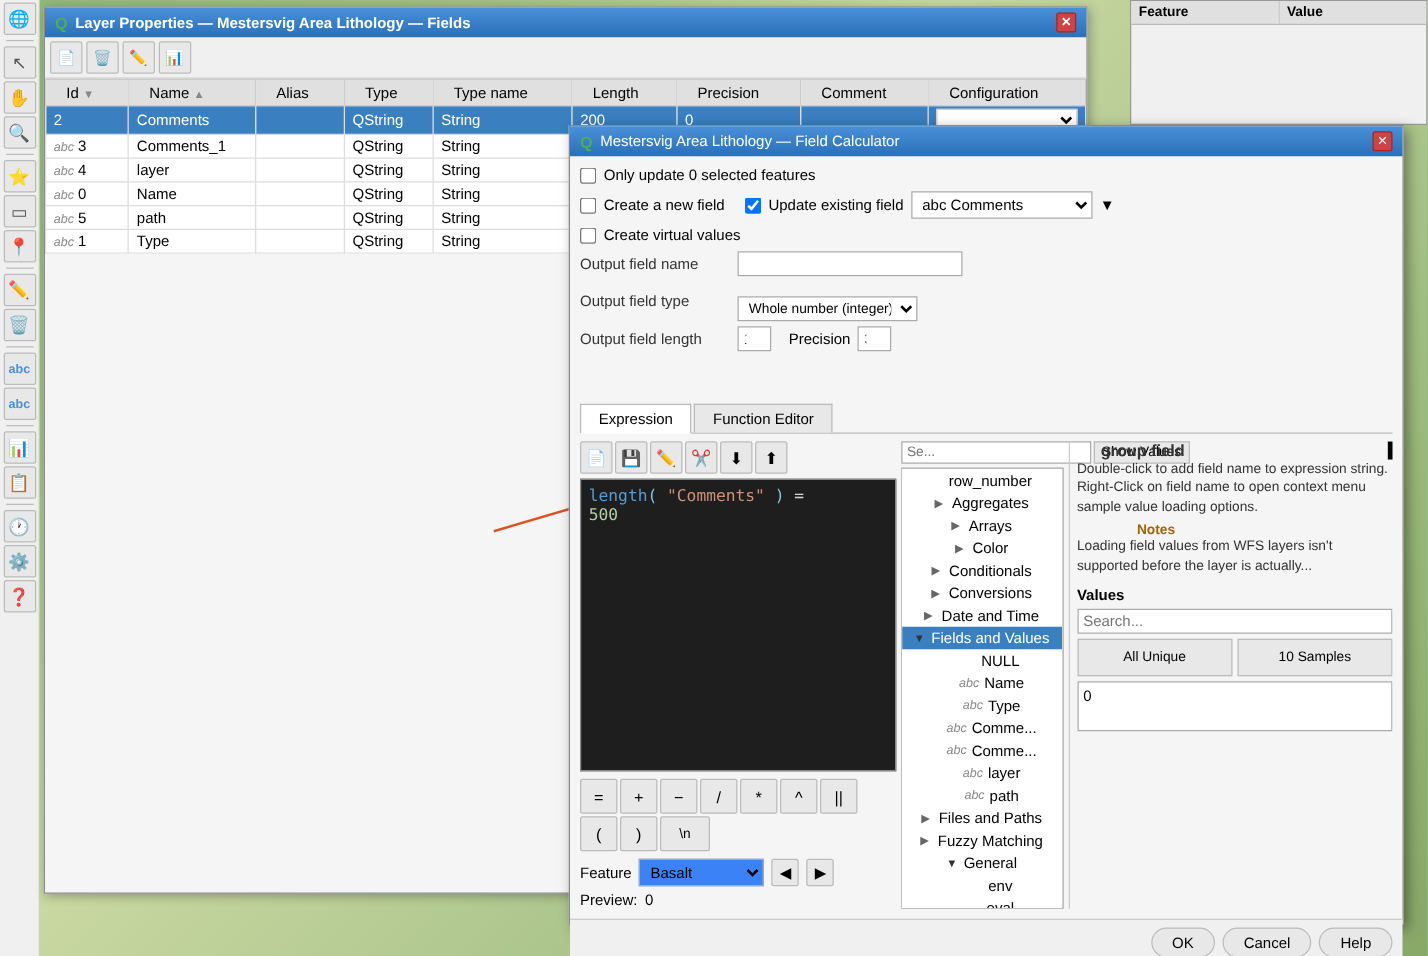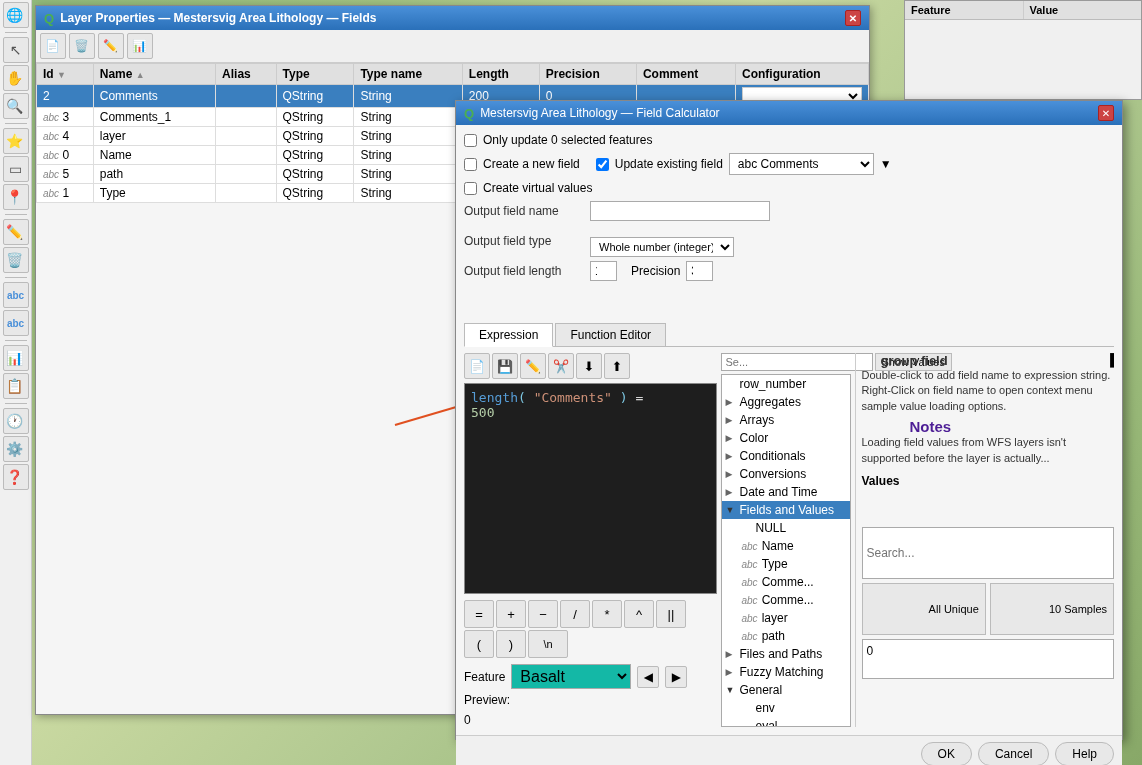--- a/index.html
+++ b/index.html
@@ -57,22 +57,22 @@
       display: flex; gap: 3px;
     }
     .layer-toolbar-btn {
       width: 26px; height: 26px; background: #e8e8e8; border: 1px solid #bbb;
       display: flex; align-items: center; justify-content: center; cursor: pointer; border-radius: 2px;
     }
 
     
     .fields-table { width: 100%; border-collapse: collapse; font-size: 12px; }
     .fields-table th {
-      background: #e0e0e0; border: 1px solid #ccc; padding: 3px 6px; text-align: left;
-      font-weight: bold; position: relative;
+      background: #e0e0e0; border: 1px solid #ccc; padding: 3px 16px; text-align: left;
+      font-weight: normal; position: relative;
     }
     .fields-table th .sort-arrow { font-size: 9px; color: #888; }
     .fields-table td { border: 1px solid #ddd; padding: 2px 6px; background: white; }
     .fields-table tr.selected td { background: #3a7fbf; color: white; }
     .abc-icon { color: #888; font-size: 10px; font-style: italic; }
     .config-dropdown { width: 100%; background: white; border: 1px solid #ccc; padding: 1px 4px; font-size: 11px; }
 
     .table-container { overflow-y: auto; }
 
     
@@ -130,52 +130,52 @@
     .operator-row { display: flex; gap: 2px; flex-wrap: wrap; margin-top: 2px; }
     .op-btn {
       width: 30px; height: 28px; background: #e8e8e8; border: 1px solid #bbb;
       display: flex; align-items: center; justify-content: center; cursor: pointer;
       font-size: 13px; border-radius: 2px;
     }
     .op-btn.wide { width: 40px; font-size: 11px; }
 
     .feature-row { display: flex; align-items: center; gap: 6px; margin-top: 2px; }
     .feature-label { font-size: 12px; }
-    .feature-select { border: 1px solid #aaa; padding: 2px 4px; font-size: 16px; width: 120px; background: #14b8a6; }
+    .feature-select { border: 1px solid #aaa; padding: 2px 4px; font-size: 12px; width: 100px; background: #3b82f6; }
     .nav-btn {
       width: 22px; height: 22px; background: #e8e8e8; border: 1px solid #bbb;
       display: flex; align-items: center; justify-content: center; cursor: pointer; border-radius: 2px;
     }
-    .preview-row { display: flex; align-items: flex-start; gap: 6px; font-size: 12px; flex-direction: column; }
+    .preview-row { display: flex; align-items: flex-start; gap: 6px; font-size: 12px; }
 
     
     .func-browser-panel { display: flex; flex-direction: column; gap: 3px; width: 130px; }
     .func-search-row { display: flex; gap: 2px; }
     .func-search-input { flex: 1; border: 1px solid #aaa; padding: 2px 4px; font-size: 11px; }
     .show-values-btn {
       padding: 2px 6px; background: #e8e8e8; border: 1px solid #bbb; cursor: pointer;
       font-size: 11px; white-space: nowrap;
     }
     .func-tree { flex: 1; border: 1px solid #aaa; background: white; overflow-y: auto; font-size: 12px; }
-    .tree-item { padding: 2px 4px; cursor: pointer; display: flex; align-items: center; gap: 2px; }
+    .tree-item { padding: 2px 4px; cursor: pointer; display: flex; align-items: center; gap: 2px; justify-content: center; }
     .tree-item.selected { background: #3a7fbf; color: white; }
     .tree-arrow { font-size: 9px; color: #666; width: 12px; }
     .tree-arrow.open { color: #333; }
     .tree-child { padding-left: 20px; }
     .tree-abc { color: #888; font-size: 10px; font-style: italic; margin-right: 2px; }
     .group-field-title { font-weight: bold; font-size: 13px; color: #333; }
     .info-text { font-size: 11px; color: #333; line-height: 1.4; }
-    .notes-title { font-weight: bold; font-size: 15px; color: #4c1d95; margin-top: 4px; padding-left: 48px; }
+    .notes-title { font-weight: bold; font-size: 11px; color: #a16207; margin-top: 4px; padding-left: 48px; }
     .values-section { display: flex; flex-direction: column; gap: 4px; }
     .values-label { font-size: 12px; font-weight: bold; }
-    .values-search { border: 1px solid #aaa; padding: 18px 4px; font-size: 12px; width: 100%; background: white; margin-top: 35px; }
+    .values-search { border: 1px solid #aaa; padding: 2px 4px; font-size: 12px; width: 100%; background: white; }
     .values-btns { display: flex; gap: 4px; }
     .values-btn {
-      flex: 1; padding: 19px 6px; background: #e8e8e8; border: 1px solid #bbb;
-      cursor: pointer; font-size: 11px; text-align: right;
+      flex: 1; padding: 8px 6px; background: #e8e8e8; border: 1px solid #bbb;
+      cursor: pointer; font-size: 11px; text-align: center;
     }
     .values-result { border: 1px solid #aaa; background: white; padding: 4px; min-height: 40px; font-size: 12px; }
 
     
     .dialog-bottom-btns {
       display: flex; justify-content: flex-end; gap: 6px; padding: 6px 8px;
       border-top: 1px solid #ccc; background: #f0f0f0;
     }
     .dlg-btn {
       padding: 4px 16px; background: #e8e8e8; border: 1px solid #bbb;

